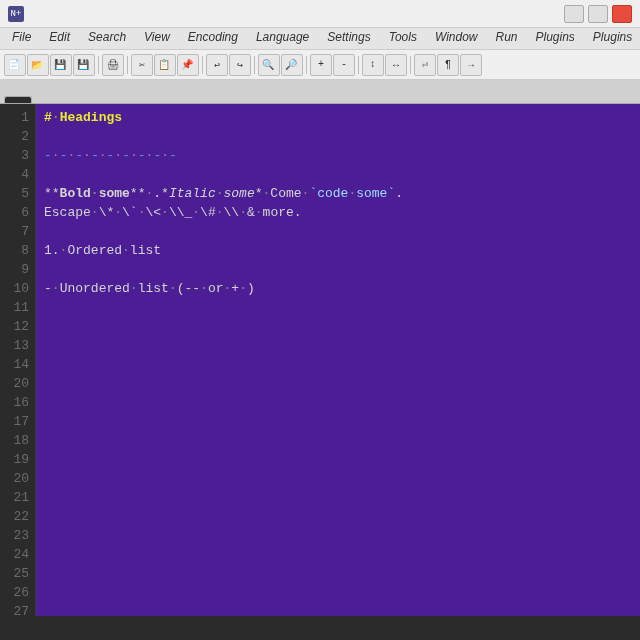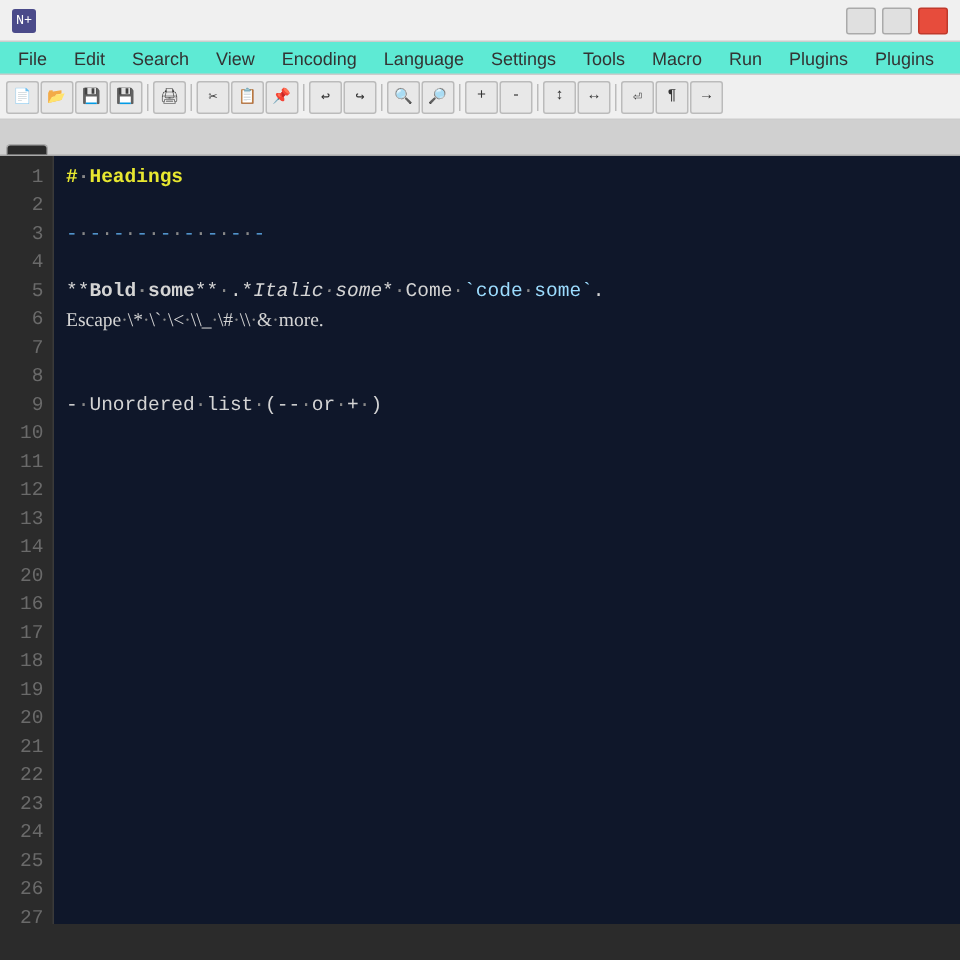--- a/index.html
+++ b/index.html
@@ -17,27 +17,28 @@
     }
     #title-bar-left { display: flex; align-items: center; gap: 6px; }
     #title-bar-icon { width: 16px; height: 16px; background: #4a4a8a; border-radius: 2px; display: flex; align-items: center; justify-content: center; font-size: 9px; color: white; }
     #title-text { font-family: Arial, sans-serif; font-size: 12px; color: #333; }
     #title-bar-right { display: flex; gap: 4px; }
     .title-btn { width: 20px; height: 18px; background: #e0e0e0; border: 1px solid #aaa; border-radius: 2px; display: flex; align-items: center; justify-content: center; font-size: 11px; cursor: pointer; color: #333; }
     .title-btn.close { background: #e74c3c; color: white; border-color: #c0392b; }
     
     
     #menu-bar {
-      background: #5eead4;
+      background: #e5e5e5;
       height: 22px;
       display: flex;
-      align-items: center;
+      align-items: flex-start;
       padding: 0 4px;
       border-bottom: 1px solid #ccc;
       gap: 2px;
+      font-style: italic;
     }
     .menu-item {
       font-family: Arial, sans-serif;
       font-size: 12px;
       padding: 2px 8px;
       color: #333;
       cursor: pointer;
       border-radius: 2px;
     }
     
@@ -102,21 +103,21 @@
       text-align: right;
       font-size: 13px;
       line-height: 19px;
       min-width: 36px;
       border-right: 1px solid #3a3a3a;
       user-select: none;
     }
     #code-area {
       flex: 1;
       padding: 4px 8px;
-      background: #0f172a;
+      background: #4c1d95;
       overflow: auto;
       line-height: 19px;
       font-size: 13px;
     }
     
     
     .heading { color: #e8e830; font-weight: bold; }
     .plain { color: #d4d4d4; }
     .code-fence { color: #ce9178; }
     .hr { color: #569cd6; }
@@ -138,21 +139,21 @@
 
 <div id="menu-bar">
   <span class="menu-item">File</span>
   <span class="menu-item">Edit</span>
   <span class="menu-item">Search</span>
   <span class="menu-item">View</span>
   <span class="menu-item">Encoding</span>
   <span class="menu-item">Language</span>
   <span class="menu-item">Settings</span>
   <span class="menu-item">Tools</span>
-  <span class="menu-item">Macro</span>
+  <span class="menu-item">Window</span>
   <span class="menu-item">Run</span>
   <span class="menu-item">Plugins</span>
   <span class="menu-item">Plugins</span>
   <span class="menu-item">?</span>
 </div>
 
 <div id="toolbar">
   <div class="tb-btn">📄</div>
   <div class="tb-btn">📂</div>
   <div class="tb-btn">💾</div>
@@ -226,24 +227,25 @@
 
     <div style="white-space:pre;line-height:19px;"> </div>
 
 
     <div style="white-space:pre;line-height:19px;"><span class="hr">-<span style="color:#888">·</span>-<span style="color:#888">·</span>-<span style="color:#888">·</span>-<span style="color:#888">·</span>-<span style="color:#888">·</span>-<span style="color:#888">·</span>-<span style="color:#888">·</span>-<span style="color:#888">·</span>-</span></div>
 
     <div style="white-space:pre;line-height:19px;"> </div>
 
     <div style="white-space:pre;line-height:19px;"><span style="color:#d4d4d4;">**</span><span style="color:#d4d4d4;font-weight:bold;">Bold<span style="color:#888">·</span>some</span><span style="color:#d4d4d4;">**</span><span style="color:#d4d4d4;"><span style="color:#888">·</span>.*</span><span style="color:#d4d4d4;font-style:italic;">Italic<span style="color:#888">·</span>some</span><span style="color:#d4d4d4;">*</span><span style="color:#888">·</span><span style="color:#d4d4d4;">Come<span style="color:#888">·</span></span><span style="color:#9cdcfe;">`code<span style="color:#888">·</span>some`</span><span style="color:#d4d4d4;">.</span></div>
 
-    <div style="white-space:pre;line-height:19px;font-family:Liberation Serif, serif;"><span class="plain">Escape<span style="color:#888">·</span>\*<span style="color:#888">·</span>\`<span style="color:#888">·</span>\&lt;<span style="color:#888">·</span>\\_<span style="color:#888">·</span>\#<span style="color:#888">·</span>\\<span style="color:#888">·</span>&amp;<span style="color:#888">·</span>more.</span></div>
-
-    <div style="white-space:pre;line-height:19px;"> </div>
-
+    <div style="white-space:pre;line-height:19px;"><span class="plain">Escape<span style="color:#888">·</span>\*<span style="color:#888">·</span>\`<span style="color:#888">·</span>\&lt;<span style="color:#888">·</span>\\_<span style="color:#888">·</span>\#<span style="color:#888">·</span>\\<span style="color:#888">·</span>&amp;<span style="color:#888">·</span>more.</span></div>
+
+    <div style="white-space:pre;line-height:19px;"> </div>
+
+    <div style="white-space:pre;line-height:19px;"><span class="plain">1.<span style="color:#888">·</span>Ordered<span style="color:#888">·</span>list</span></div>
 
     <div style="white-space:pre;line-height:19px;"> </div>
 
     <div style="white-space:pre;line-height:19px;"><span class="plain">-<span style="color:#888">·</span>Unordered<span style="color:#888">·</span>list<span style="color:#888">·</span>(--<span style="color:#888">·</span>or<span style="color:#888">·</span>+<span style="color:#888">·</span>)</span></div>
 
     <div style="white-space:pre;line-height:19px;"> </div>
 
 
     <div style="white-space:pre;line-height:19px;"> </div>
 

